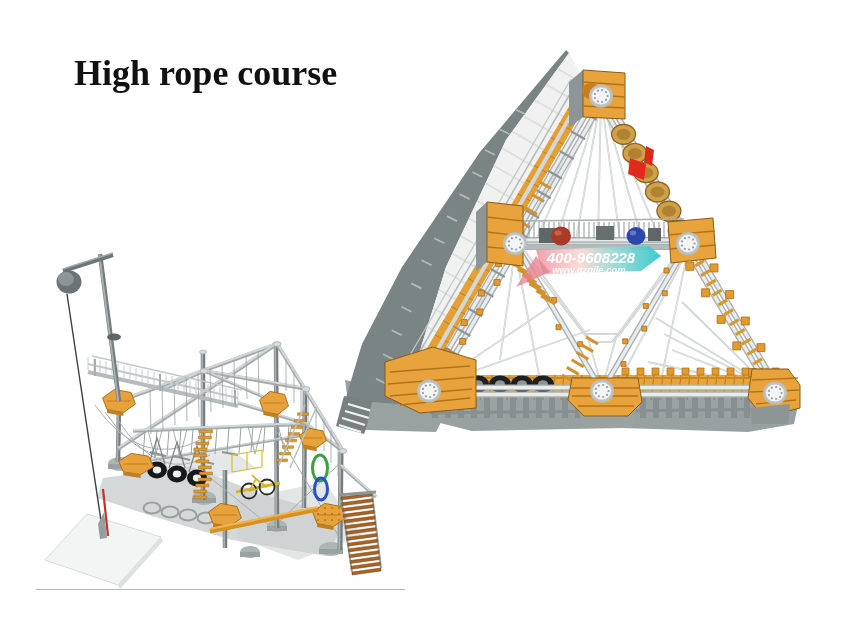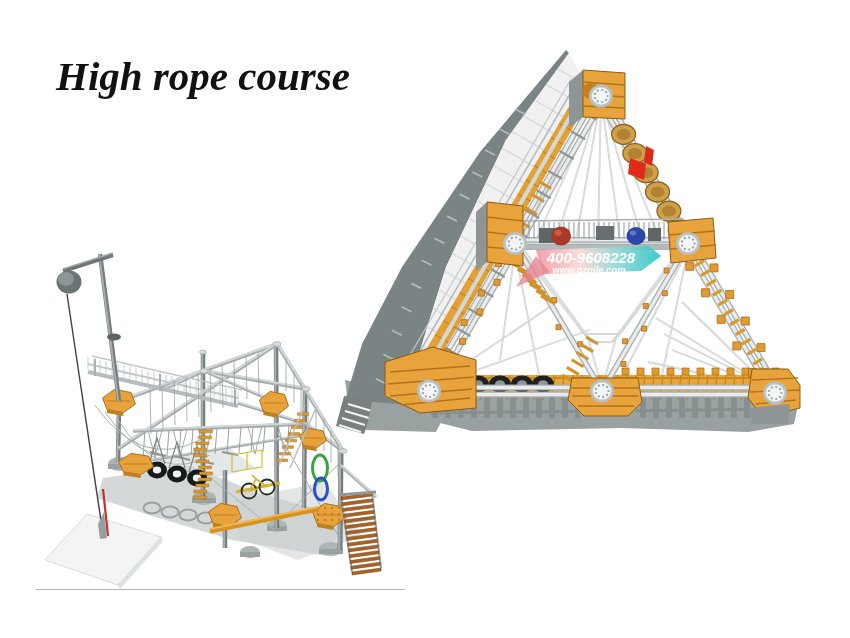--- a/index.html
+++ b/index.html
@@ -1,15 +1,15 @@
 <!DOCTYPE html>
 <html><head><meta charset="utf-8"><style>
 html,body{margin:0;padding:0;background:#ffffff;}
 #page{position:relative;width:850px;height:638px;background:#ffffff;overflow:hidden;}
-#title{position:absolute;left:56px;top:52px;font-family:"Liberation Serif",serif;font-weight:bold;font-size:41px;color:#111111;letter-spacing:0px;font-style:italic;}
+#title{position:absolute;left:74px;top:52px;font-family:"Liberation Serif",serif;font-weight:bold;font-size:36px;color:#111111;letter-spacing:0px;}
 #bline{position:absolute;left:36px;top:589px;width:369px;height:1px;background:#b3b7b7;}
 svg{position:absolute;left:0;top:0;}
 </style></head><body>
 <div id="page">
 <svg width="850" height="638" viewBox="0 0 850 638">
       <polygon points="408.0,396.0 800.0,396.0 794.0,424.0 748.0,432.0 622.0,428.0 472.0,431.0 404.0,414.0" fill="#98a0a1"></polygon>
       <polygon points="345.0,380.0 430.0,398.0 420.0,428.0 352.0,430.0" fill="#99a1a2"></polygon>
       <polygon points="566.0,50.0 480.0,152.0 402.0,267.0 362.0,344.0 338.0,424.0 400.0,420.0 422.0,344.0 446.0,267.0 506.0,140.0 569.0,53.0" fill="#7b8485"></polygon>
       <polygon points="569.0,53.0 506.0,140.0 446.0,267.0 422.0,344.0 400.0,420.0 410.0,377.0 584.0,81.0" fill="#f0f1f0"></polygon>
       <defs>

